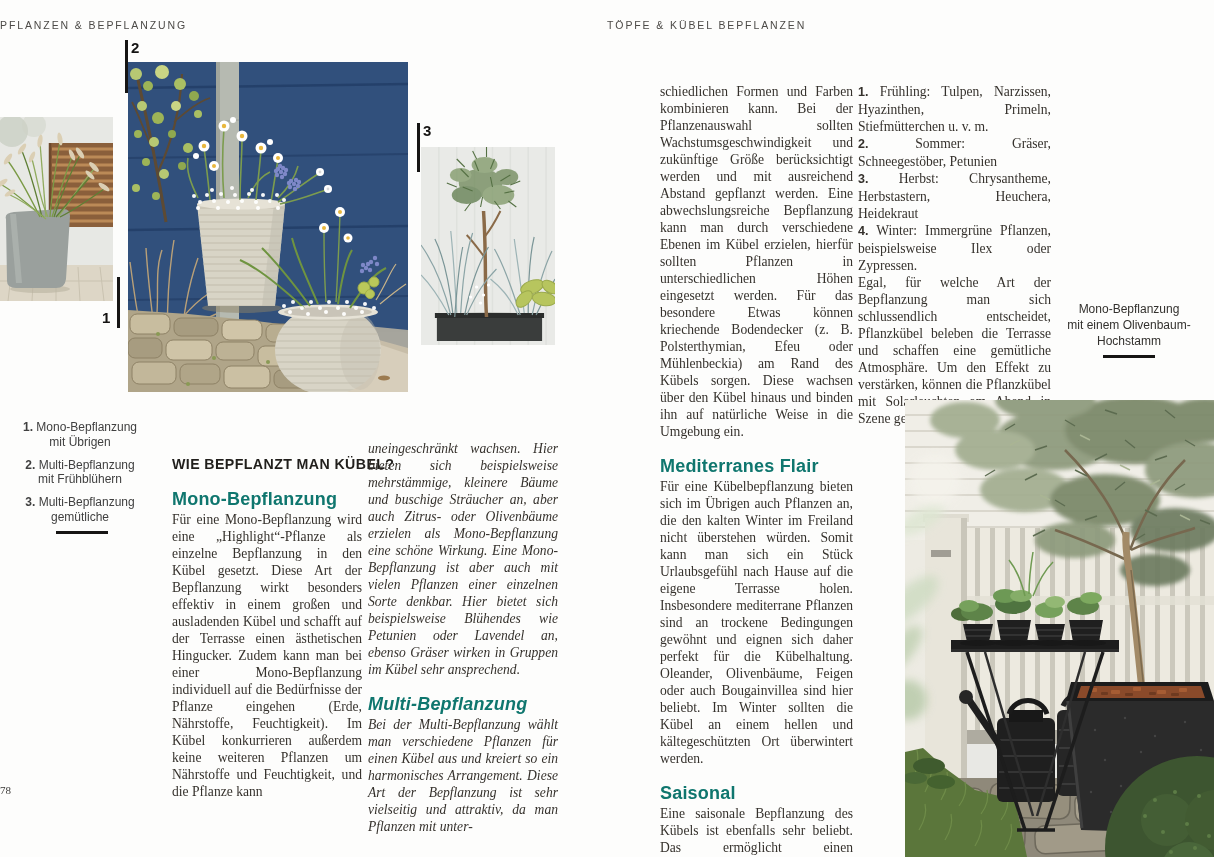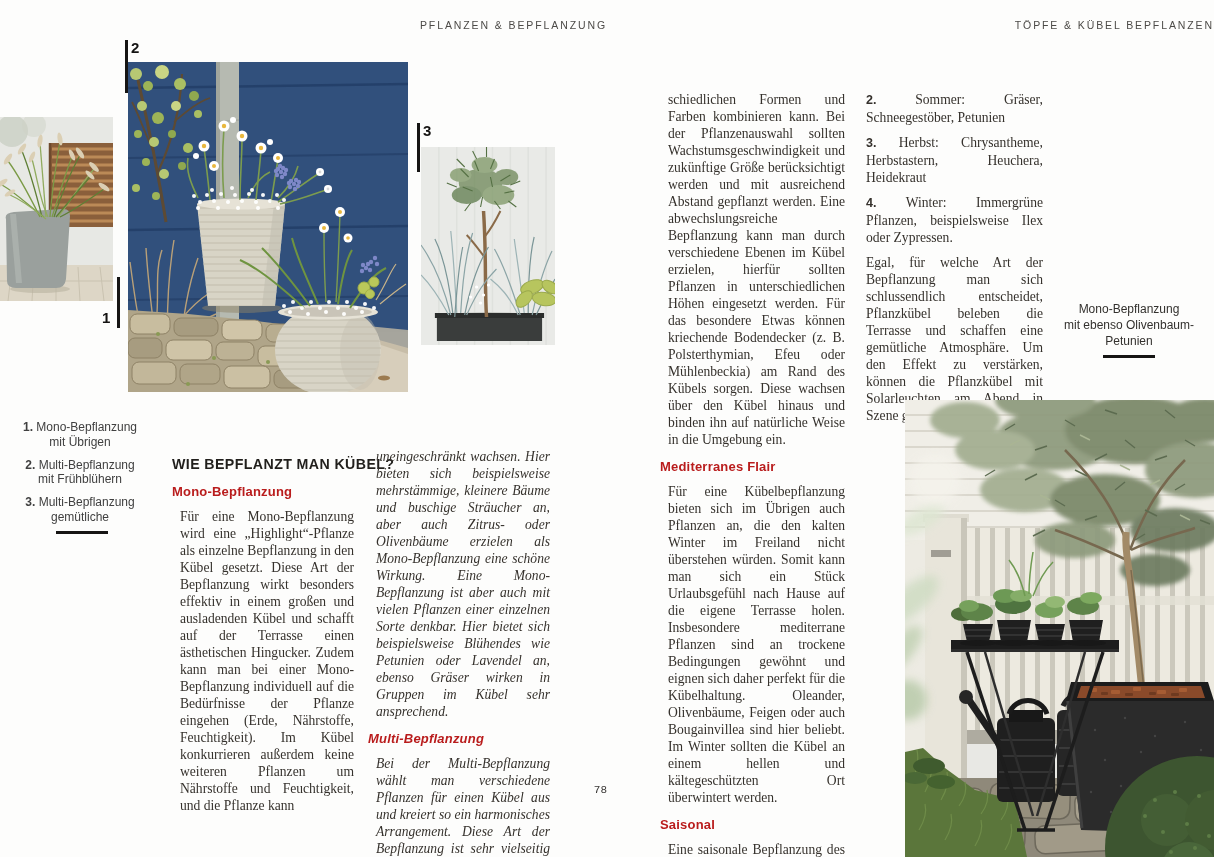--- a/index.html
+++ b/index.html
@@ -1,44 +1,44 @@
 <!DOCTYPE html>
 <html lang="de"><head>
 <meta charset="utf-8">
 <style>
   html,body{margin:0;padding:0;background:#ffffff;}
   .spread{position:relative;width:1214px;height:857px;background:#fdfdfc;overflow:hidden;
           font-family:"Liberation Serif",serif;}
   .running-head{position:absolute;top:19px;font-family:"Liberation Sans",sans-serif;
-          font-size:10.5px;letter-spacing:1.9px;color:#4c4a47;text-align:right;}
+          font-size:10.5px;letter-spacing:1.9px;color:#4c4a47;text-align:left;}
   .rh-left{left:0;width:607px;}
   .rh-right{left:607px;width:607px;}
   .photo{position:absolute;overflow:hidden;background:#e8e8e4;}
   .photo svg{display:block;width:100%;height:100%;}
   .marker-line{position:absolute;width:2.5px;background:#161514;}
   .marker-num{position:absolute;font-family:"Liberation Sans",sans-serif;font-weight:700;
           font-size:15px;color:#141312;line-height:1;}
   .cap-list{position:absolute;left:22px;top:420px;width:116px;
           font-family:"Liberation Sans",sans-serif;font-size:12px;line-height:14.5px;
           color:#404040;text-align:center;}
   .cap-item{margin-bottom:8.5px;}
   .cap-num{font-weight:700;}
   .rule{position:absolute;height:2.5px;background:#161514;}
   .col{position:absolute;text-align:justify;font-size:13.6px;line-height:17px;
           color:#35312c;hyphens:auto;}
-  .col p{margin:8px;}
+  .col p{margin:0;}
   .article-heading{font-family:"Liberation Sans",sans-serif;font-weight:700;font-size:14.2px;
           letter-spacing:.4px;color:#211f1c;margin:0 0 6px;text-align:left;white-space:nowrap;}
-  .sub{font-family:"Liberation Sans",sans-serif;font-weight:700;font-size:13px;
-          letter-spacing:.2px;color:#b91c1c;margin:10px 0 3px;text-align:left;}
+  .sub{font-family:"Liberation Sans",sans-serif;font-weight:700;font-size:18px;
+          letter-spacing:.2px;color:#0f766e;margin:18px 0 3px;text-align:left;}
   .lead{font-family:"Liberation Sans",sans-serif;font-weight:700;font-size:12.5px;}
   .cap-right{position:absolute;left:1056px;top:301px;width:146px;text-align:center;
           font-family:"Liberation Sans",sans-serif;font-size:12px;line-height:16px;color:#33312e;}
-  .page-num{position:absolute;left:0;width:607px;top:784px;text-align:right;
-          font-family:Liberation Mono, monospace;font-size:11px;color:#3a3836;}
+  .page-num{position:absolute;left:0;width:607px;top:784px;text-align:left;
+          font-family:Liberation Serif, serif;font-size:11px;color:#3a3836;}
 </style>
 </head>
 <body>
 
 <div class="spread">
 
   <div class="running-head rh-left">PFLANZEN &amp; BEPFLANZUNG</div>
   <div class="running-head rh-right">TÖPFE &amp; KÜBEL BEPFLANZEN</div>
 
   <div class="photo" style="left:0;top:117px;width:113px;height:184px;">
@@ -444,30 +444,31 @@
   </div>
 
   <div class="col" style="left:660px;top:83px;width:193px;">
     <p>schiedlichen Formen und Farben kombinieren kann. Bei der Pflanzenauswahl sollten Wachstumsgeschwindigkeit und zukünftige Größe berücksichtigt werden und mit ausreichend Abstand gepflanzt werden. Eine abwechslungsreiche Bepflanzung kann man durch verschiedene Ebenen im Kübel erzielen, hierfür sollten Pflanzen in unterschiedlichen Höhen eingesetzt werden. Für das besondere Etwas können kriechende Bodendecker (z. B. Polsterthymian, Efeu oder Mühlenbeckia) am Rand des Kübels sorgen. Diese wachsen über den Kübel hinaus und binden ihn auf natürliche Weise in die Umgebung ein.</p>
     <div class="sub">Mediterranes Flair</div>
     <p>Für eine Kübelbepflanzung bieten sich im Übrigen auch Pflanzen an, die den kalten Winter im Freiland nicht überstehen würden. Somit kann man sich ein Stück Urlaubsgefühl nach Hause auf die eigene Terrasse holen. Insbesondere mediterrane Pflanzen sind an trockene Bedingungen gewöhnt und eignen sich daher perfekt für die Kübelhaltung. Oleander, Olivenbäume, Feigen oder auch Bougainvillea sind hier beliebt. Im Winter sollten die Kübel an einem hellen und kältegeschützten Ort überwintert werden.</p>
     <div class="sub">Saisonal</div>
     <p>Eine saisonale Bepflanzung des Kübels ist ebenfalls sehr beliebt. Das ermöglicht einen abwechslungsreichen Look der Kübel das ganze Jahr hindurch. Hier sind einige Inspirationen für eine saisonale Bepflanzung durch das ganze Jahr:</p>
   </div>
   <div class="col" style="left:858px;top:83px;width:193px;">
+    <p><span class="lead">1.</span> <span>Frühling: Tulpen, Narzissen, Hyazinthen, Primeln, Stiefmütterchen u. v. m.</span></p>
     <p><span class="lead">2.</span> <span>Sommer: Gräser, Schneegestöber, Petunien</span></p>
     <p><span class="lead">3.</span> <span>Herbst: Chrysantheme, Herbstastern, Heuchera, Heidekraut</span></p>
     <p><span class="lead">4.</span> <span>Winter: Immergrüne Pflanzen, beispielsweise Ilex oder Zypressen.</span></p>
     <p>Egal, für welche Art der Bepflanzung man sich schlussendlich entscheidet, Pflanzkübel beleben die Terrasse und schaffen eine gemütliche Atmosphäre. Um den Effekt zu verstärken, können die Pflanzkübel mit Solarleuchten am Abend in Szene gesetzt werden.</p>
   </div>
 
   <div class="cap-right">
     <span>Mono-Bepflanzung</span><br>
-    <span>mit ebenso Olivenbaum-</span><br>
-    <span>Petunien</span>
+    <span>mit einem Olivenbaum-</span><br>
+    <span>Hochstamm</span>
   </div>
   <div class="rule" style="left:1103px;top:355px;width:52px;"></div>
 
   <div class="photo" style="left:905px;top:400px;width:309px;height:457px;">
     <svg viewBox="0 0 309 457" preserveAspectRatio="none">
       <defs>
         <pattern id="pickets" width="15" height="10" patternUnits="userSpaceOnUse">
           <rect width="10" height="10" fill="#edeae0"></rect>
             <rect x="10" width="5" height="10" fill="#cbc8bc"></rect>
         </pattern>

